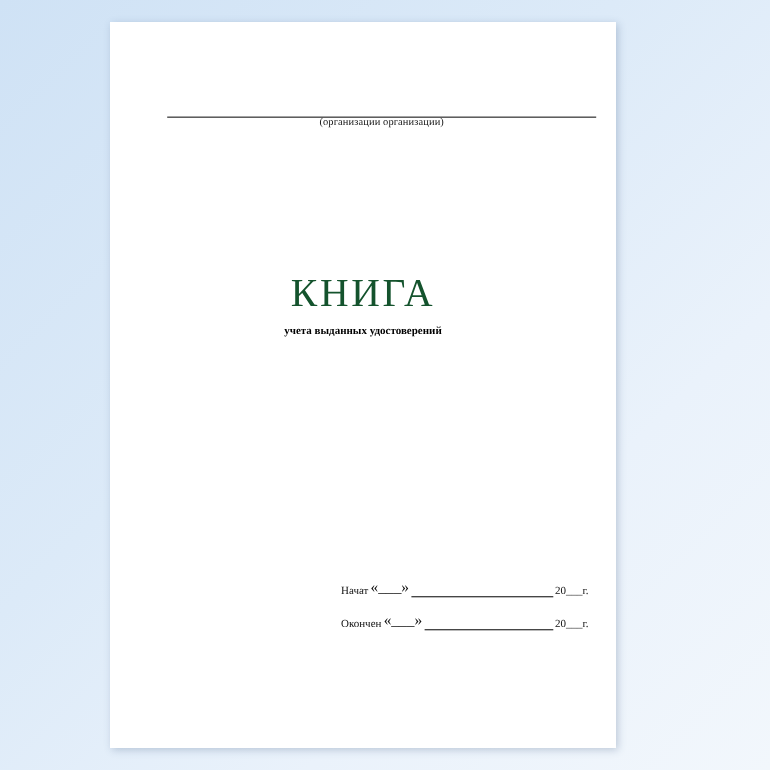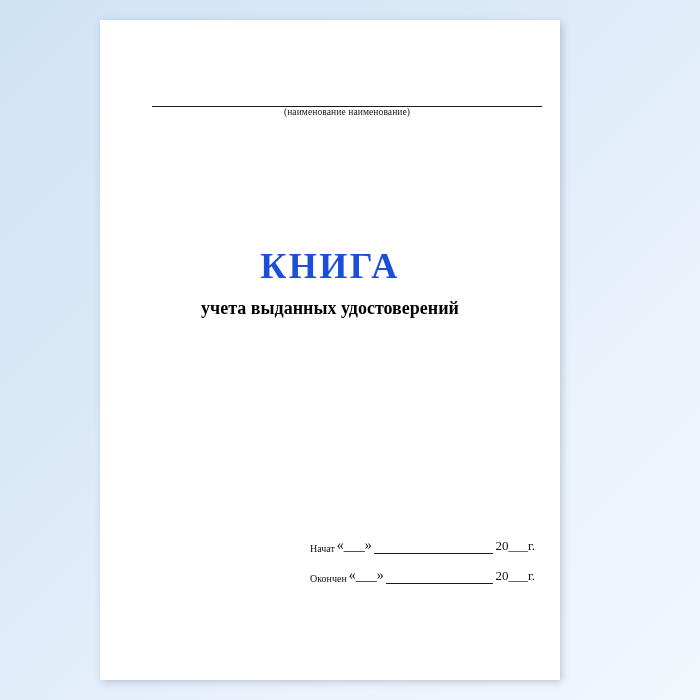--- a/index.html
+++ b/index.html
@@ -47,36 +47,36 @@
   }
   .title-block {
     position: absolute;
     left: 30px;
     top: 228px;
     width: 400px;
     text-align: center;
   }
   .title-main {
     font-size: 36px;
-    font-weight: bold;
+    font-weight: normal;
     letter-spacing: 2.5px;
-    color: #1d4ed8;
+    color: #14532d;
     line-height: 1.05;
   }
   .title-sub {
     margin-top: 9px;
-    font-size: 18px;
+    font-size: 10px;
     font-weight: bold;
     color: #000000;
     line-height: 1.45;
   }
   .footer-block {
     position: absolute;
     left: 210px;
-    top: 518px;
+    top: 507px;
     width: 225px;
     font-size: 10px;
     color: #101010;
   }
   .footer-row {
     display: flex;
     align-items: flex-end;
     margin-bottom: 14px;
     white-space: nowrap;
   }
@@ -87,32 +87,32 @@
     font-size: 14px;
     padding-left: 2px;
   }
   .footer-fill {
     flex: 1 1 auto;
     border-bottom: 1px solid #1a1a1a;
     height: 10px;
     margin: 0 2px;
   }
   .footer-year {
-    font-size: 13px;
+    font-size: 10px;
   }
 </style>
 </head>
 <body>
 
 <div id="root">
 
   <div class="page">
 
     <div class="org-line"></div>
-    <div class="org-caption">(наименование наименование)</div>
+    <div class="org-caption">(организации организации)</div>
 
     <div class="title-block">
       <div class="title-main">КНИГА</div>
       <div class="title-sub">
         <div>учета выданных удостоверений</div>
       </div>
     </div>
 
     <div class="footer-block">
 

